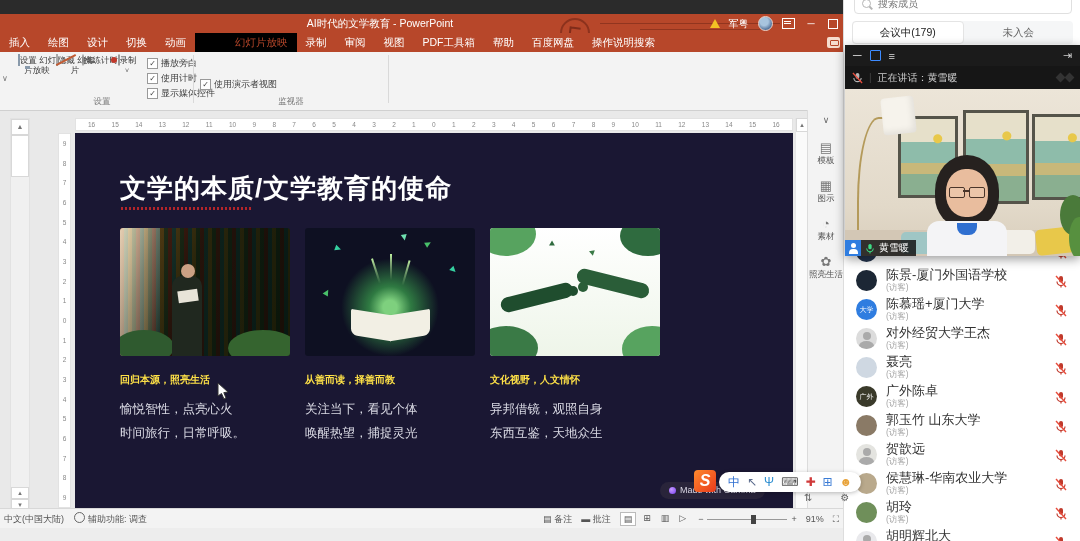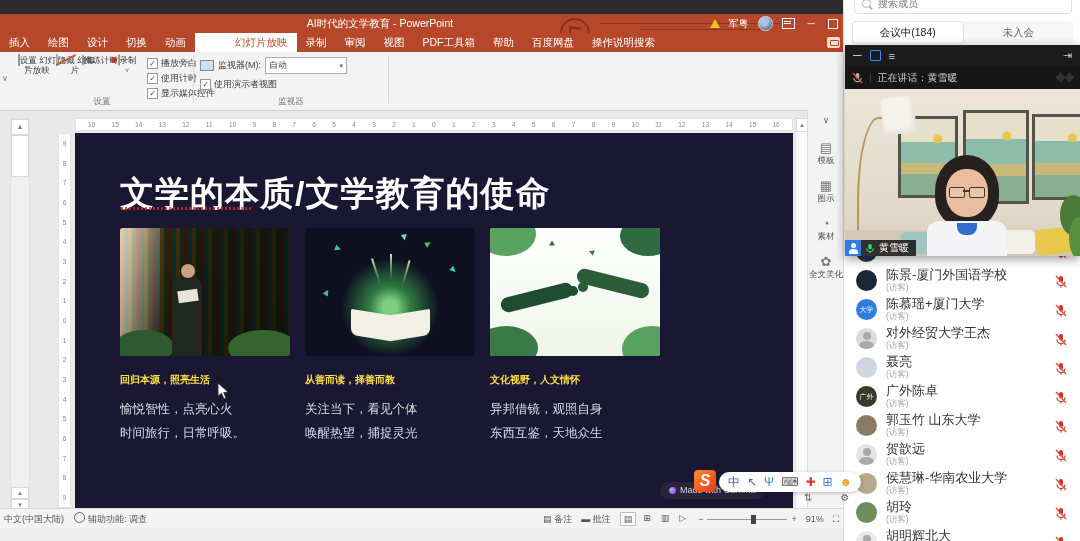--- a/index.html
+++ b/index.html
@@ -20,21 +20,21 @@
   #tb-right{position:absolute;right:3px;top:0;height:19px;display:flex;align-items:center;gap:9px;color:#fff;}
   .warn-tri{width:0;height:0;border-left:5px solid transparent;border-right:5px solid transparent;border-bottom:9px solid #f2c224;}
   #tb-user{font-size:10px;}
   .tb-avatar{width:13px;height:13px;border-radius:50%;background:radial-gradient(circle at 40% 35%,#a8c4de 0 35%,#41618c 80%);border:1px solid #e8d5cd;}
   .ribopt{width:11px;height:9px;border:1px solid #fff;position:relative;}
   .ribopt:after{content:"";position:absolute;left:1px;top:2px;width:7px;height:1px;background:#fff;box-shadow:0 2px 0 #fff;}
   .winbtn{font-size:10px;line-height:19px;padding:0 4px;}
   .restore-box{width:8px;height:8px;border:1px solid #fff;}
   #pp-tabrow{position:absolute;left:0;top:33px;width:952px;height:19px;background:#b7472a;display:flex;color:#fff;font-size:10.5px;}
   .tab{padding:0 9px;line-height:19px;white-space:nowrap;}
-  .tab.active{background:#ffffff;color:#b7472a;padding-left:40px;}
+  .tab.active{background:#000000;color:#b7472a;padding-left:40px;}
   .tab.tellme{display:flex;align-items:center;gap:3px;}
   #float-chat{position:absolute;right:3px;top:37px;width:13px;height:11px;background:#f6dccd;border-radius:2px;}
   #float-chat:after{content:"";position:absolute;left:3px;top:3px;width:7px;height:4px;border:1px solid #b7472a;border-radius:1px;}
 
   
   #pp-ribbon{position:absolute;left:0;top:52px;width:843px;height:58px;background:#f3f3f3;border-bottom:1px solid #d0d0d0;}
   .bigbtn{position:absolute;top:3px;width:46px;text-align:center;font-size:8.5px;color:#3b3b3b;line-height:10px;}
   .bb-ico{width:20px;height:18px;margin:0 auto 2px auto;position:relative;}
   .ico-monitor{border:1.5px solid #8899aa;background:#dceaf5;height:12px!important;margin-top:3px;}
   .ico-monitor:after{content:"";position:absolute;left:6px;bottom:-4px;width:5px;height:3px;background:#8899aa;}
@@ -63,21 +63,21 @@
   #thumb-bot{position:absolute;left:0;bottom:0;width:16px;}
   #ruler-h{position:absolute;left:75px;top:118px;width:718px;height:13px;background:#fff;border:1px solid #e2e2e2;
            display:flex;justify-content:space-between;align-items:center;padding:0 12px;box-sizing:border-box;}
   #ruler-h span{font-size:6.5px;color:#888;}
   #ruler-v{position:absolute;left:58px;top:133px;width:13px;height:375px;background:#fff;border:1px solid #e2e2e2;
            display:flex;flex-direction:column;justify-content:space-between;align-items:center;padding:6px 0;box-sizing:border-box;}
   #ruler-v span{font-size:6.5px;color:#888;}
 
   
   #slide{position:absolute;left:75px;top:133px;width:718px;height:375px;background:#1a1733;overflow:hidden;}
-  #slide-title{position:absolute;left:45px;top:38px;font-size:34px;font-weight:bold;color:#fff;letter-spacing:1px;}
+  #slide-title{position:absolute;left:45px;top:38px;font-size:26px;font-weight:bold;color:#fff;letter-spacing:1px;}
   #squiggle{position:absolute;left:46px;top:74px;width:130px;height:3px;
             background:repeating-linear-gradient(90deg,rgba(220,40,40,.8) 0 2px,transparent 2px 4px);}
   .card{position:absolute;top:95px;width:170px;height:128px;border-radius:3px;overflow:hidden;}
   .caption{position:absolute;top:240px;font-size:10px;font-weight:bold;color:#fde047;white-space:nowrap;}
   .colbody{position:absolute;top:264px;font-size:12.5px;line-height:24px;color:#dcdce6;white-space:pre-line;}
   .art-library{background:
      repeating-linear-gradient(90deg,#a24436 0 4px,#3a7a8a 4px 8px,#b8873a 8px 12px,#4a6a4a 12px 16px),
      linear-gradient(110deg,#d8c9a0 0%,#6b6b52 18%,#3a4632 40%,#2b3a2b 70%,#24321f 100%);
      background-size:100% 100%,100% 100%;background-blend-mode:multiply;}
   .art-library .win{position:absolute;left:0;top:0;width:40px;height:100%;background:linear-gradient(100deg,rgba(245,235,205,.85),rgba(245,235,205,0));}
@@ -274,28 +274,20 @@
       <label class="cb" style="left:147px;top:20px;">
           <i></i>
           <span>使用计时</span>
         </label>
       <label class="cb" style="left:147px;top:35px;">
           <i></i>
           <span>显示媒体控件</span>
         </label>
       <div class="rb-div" style="left:193px;"></div>
       <div class="rb-grouplabel" style="left:14px;width:176px;">设置</div>
-      <div id="monitor-row">
-        <span class="ico-mon-sm"></span>
-        <span>监视器(M):</span>
-        <span id="monitor-select">
-          <span>自动</span>
-          <span style="font-size:7px;color:#666;">▾</span>
-        </span>
-      </div>
       <label class="cb" style="left:200px;top:26px;">
           <i></i>
           <span>使用演示者视图</span>
         </label>
       <div class="rb-div" style="left:388px;"></div>
       <div class="rb-grouplabel" style="left:196px;width:190px;">监视器</div>
     </div>
 
     <div id="thumb-scroll">
       <div class="scr-btn">▲</div>
@@ -450,21 +442,21 @@
             <span>图示</span>
           </div>
 
           <div class="sb-item">
             <span class="sb-ico">◔</span>
             <span>素材</span>
           </div>
 
           <div class="sb-item">
             <span class="sb-ico">✿</span>
-            <span>全文美化</span>
+            <span>照亮生活</span>
           </div>
         </div>
     </div>
 
     <div id="pp-status">
       <div id="st-left">
         <span>中文(中国大陆)</span>
         <span><i class="acc-ico"></i><span>辅助功能: 调查</span></span>
       </div>
       <div id="st-right">
@@ -490,21 +482,21 @@
     </div>
     <div id="pp-bottom"></div>
   </div>
 
   <div id="meet">
     <div id="meet-search">
       <span class="mag"></span>
       <input placeholder="搜索成员" style="">
     </div>
     <div id="meet-tabs">
-      <div class="mtab active">会议中(184)</div>
+      <div class="mtab active">会议中(179)</div>
       <div class="mtab">未入会</div>
     </div>
     <div id="plist">
 
         <div class="prow">
           <span class="pavatar" style="background: rgb(36, 52, 77);">
             <span></span>
           </span>
           <span class="pinfo">
             <span class="pname"></span>

